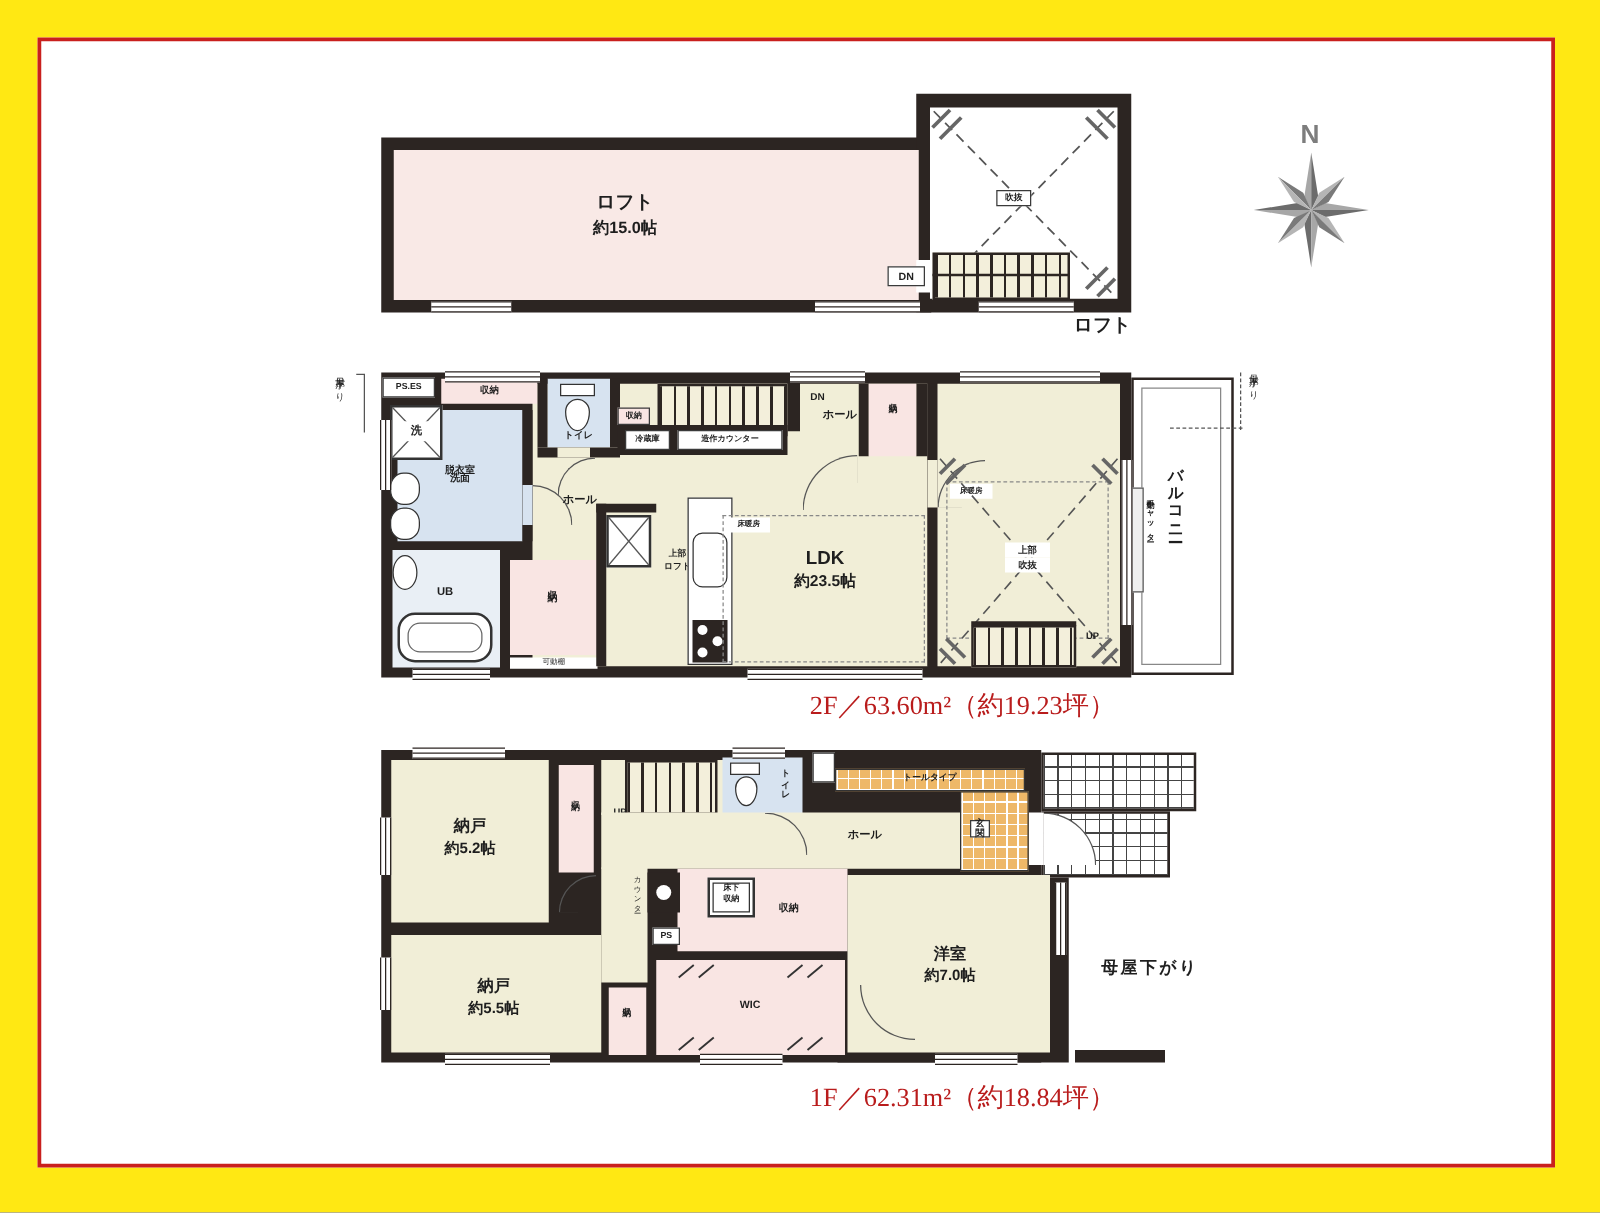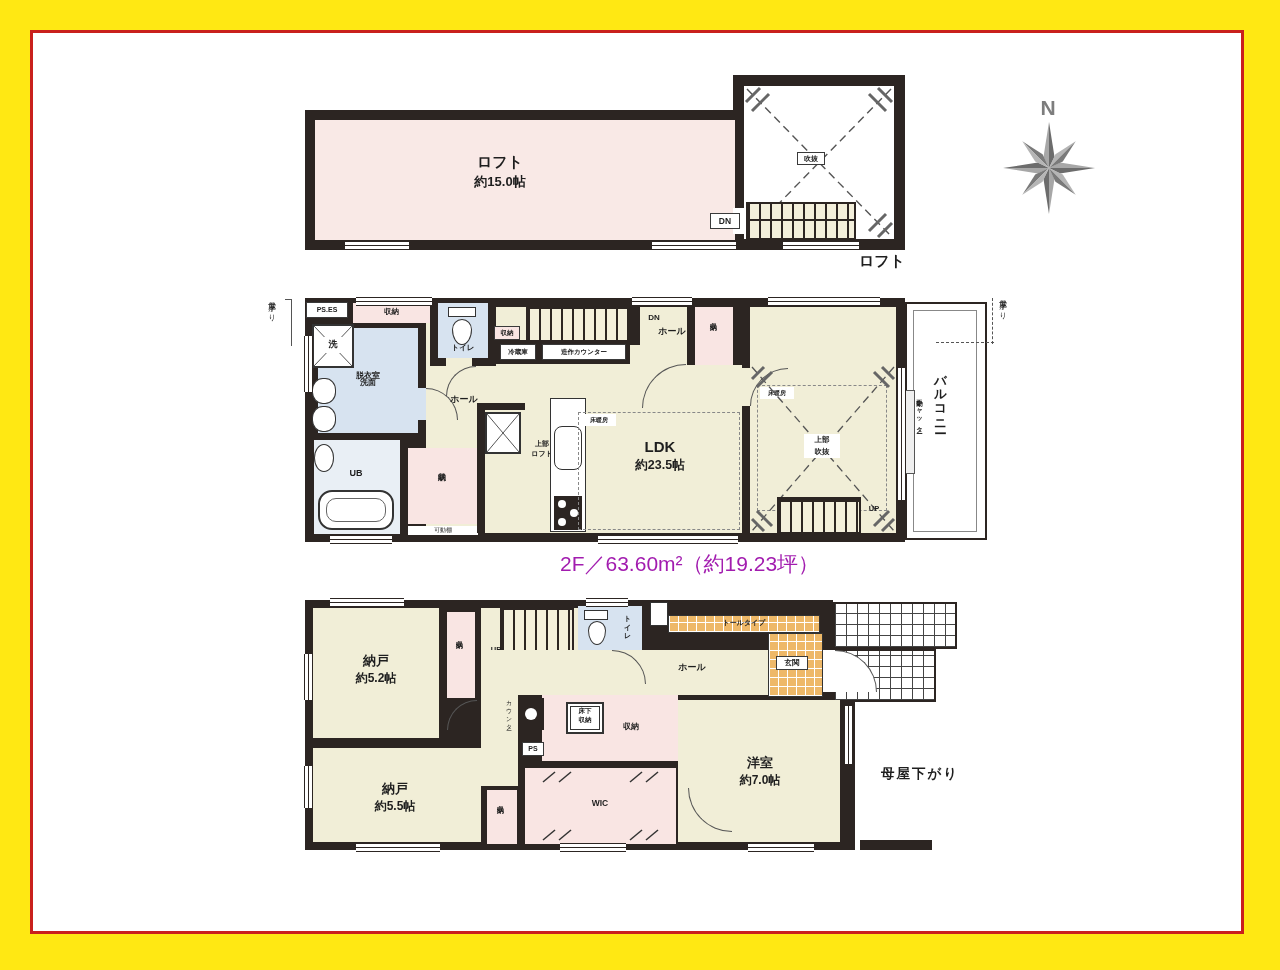--- a/index.html
+++ b/index.html
@@ -24,21 +24,21 @@
   .arc-tr{border-left:none;border-bottom:none;border-radius:0 100% 0 0;}
   .fillw{background:#fff;}
   .dash{position:absolute;border:1px dashed #777;box-sizing:border-box;}
   .tileO{position:absolute;background-color:#eeb868;border:1px solid #333;box-sizing:border-box;
          background-image:repeating-linear-gradient(0deg,#fff 0,#fff 1px,transparent 1px,transparent 9px),
                           repeating-linear-gradient(90deg,#fff 0,#fff 1px,transparent 1px,transparent 9px);}
   .tileW{position:absolute;background-color:#fff;border:2px solid #2c2522;box-sizing:border-box;
          background-image:repeating-linear-gradient(0deg,#444 0,#444 1px,transparent 1px,transparent 11px),
                           repeating-linear-gradient(90deg,#444 0,#444 1px,transparent 1px,transparent 11px);}
   .fix{position:absolute;background:#fff;border:1.5px solid #333;box-sizing:border-box;}
-  .caption{position:absolute;font-family:Liberation Sans, sans-serif;color:#a21caf;text-align:left;font-weight:normal;}
+  .caption{position:absolute;font-family:Liberation Serif, serif;color:#b91c1c;text-align:center;font-weight:normal;}
   svg{position:absolute;overflow:visible;}
 </style>
 </head>
 <body>
 
 <div id="canvas">
   <div id="sheet"></div>
 
   <div class="wallblk" style="left:305px;top:110px;width:440px;height:140px"></div>
   <div class="wallblk" style="left:733px;top:75px;width:172px;height:175px"></div>
@@ -246,21 +246,21 @@
 
   <div class="room" style="left:481px;top:650px;width:290px;height:45px;background:#f1eed7"></div>
   <div class="lbl" style="left:664px;top:662px;width:56px;font-size:9px">ホール</div>
   <div class="room" style="left:481px;top:694px;width:37px;height:92px;background:#f1eed7"></div>
   <div class="arc arc-tr" style="left:612px;top:650px;width:34px;height:34px"></div>
   <div class="arc arc-tl" style="left:447px;top:700px;width:30px;height:30px"></div>
 
   <div class="tileO" style="left:668px;top:615px;width:152px;height:18px"></div>
   <div class="lbl" style="left:668px;top:619px;width:152px;font-size:7px">トールタイプ</div>
   <div class="tileO" style="left:768px;top:633px;width:55px;height:64px"></div>
-  <div class="chip" style="left:776px;top:656px;width:32px;height:14px;font-size:7.5px">玄関</div>
+  <div class="chip" style="left:776px;top:656px;width:16px;height:14px;font-size:7.5px">玄関</div>
 
   <div class="room" style="left:542px;top:695px;width:136px;height:66px;background:#f9e5e3"></div>
   <div class="abs" style="left:566px;top:702px;width:38px;height:32px;background:#fff;border:2px solid #333;box-sizing:border-box">
     <div style="position:absolute;left:2px;top:2px;right:2px;bottom:2px;border:1px solid #333"></div>
   </div>
   <div class="lbl" style="left:566px;top:707px;width:38px;font-size:6.5px">床下</div>
   <div class="lbl" style="left:566px;top:716px;width:38px;font-size:6.5px">収納</div>
   <div class="lbl" style="left:606px;top:722px;width:50px;font-size:8px">収納</div>
   <div class="abs" style="left:518px;top:698px;width:26px;height:32px;background:#2c2522">
     <span style="position:absolute;left:7px;top:10px;width:12px;height:12px;background:#fff;border-radius:50%"></span>
@@ -297,13 +297,14 @@
   <div class="winv" style="left:304px;top:654px;width:9px;height:46px"></div>
   <div class="winv" style="left:304px;top:766px;width:9px;height:42px"></div>
   <div class="winh" style="left:356px;top:843px;width:84px;height:9px"></div>
   <div class="winh" style="left:560px;top:843px;width:66px;height:9px"></div>
   <div class="winh" style="left:748px;top:843px;width:66px;height:9px"></div>
   <div class="winv" style="left:844px;top:706px;width:9px;height:58px"></div>
 
   <div class="lbl" style="left:878px;top:766px;width:84px;font-size:13.5px;letter-spacing:2px">母屋下がり</div>
   <div class="wallblk" style="left:860px;top:840px;width:72px;height:10px"></div>
 
+  <div class="caption" style="left:560px;top:864px;width:420px;font-size:21px">1F／62.31m²（約18.84坪）</div>
 </div>
 
 </body></html>

